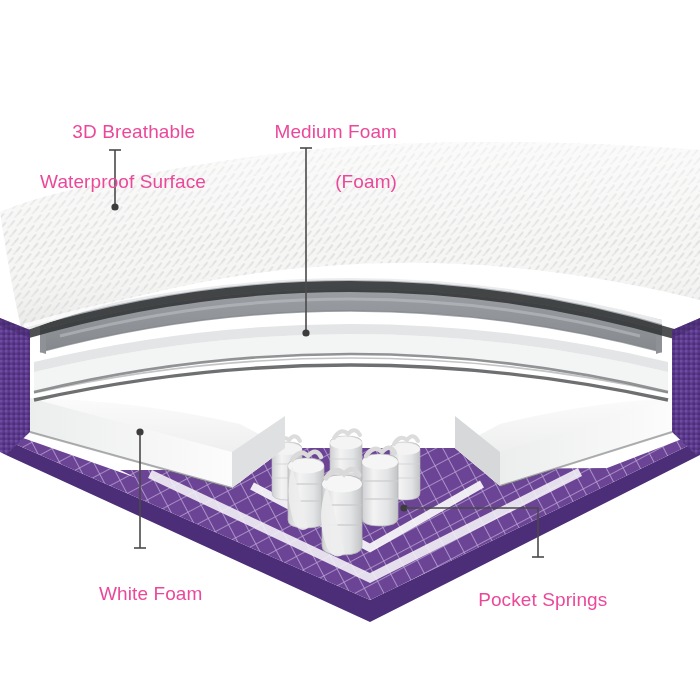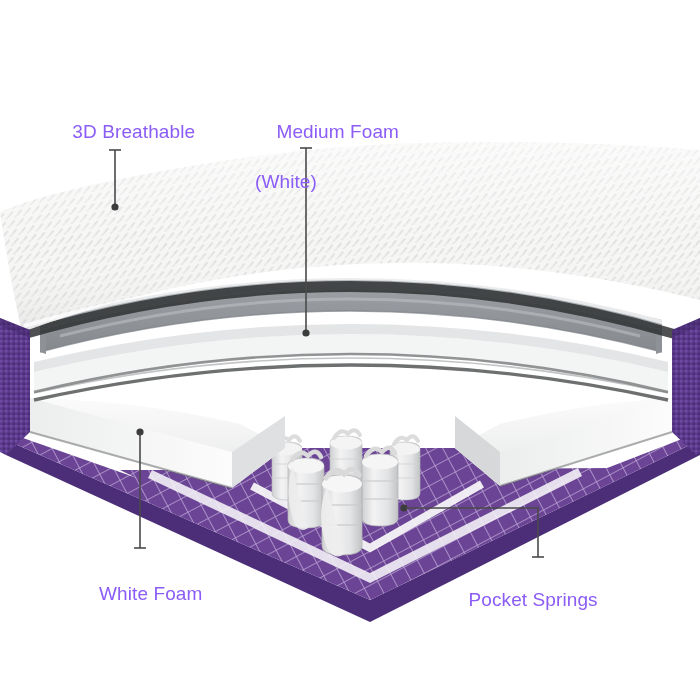--- a/index.html
+++ b/index.html
@@ -12,34 +12,34 @@
     position:relative;
     width:700px;height:700px;
     background:#ffffff;
     overflow:hidden;
   }
   #art{position:absolute;left:0;top:0;width:700px;height:700px;}
 
   
   .label{
     position:absolute;
-    color:#8b5cf6;
+    color:#ec4899;
     font-size:19px;
     line-height:25px;
     letter-spacing:.1px;
     white-space:pre;
     pointer-events:auto;
   }
   .label.center{text-align:center;}
   .label .l2{display:block;}
 
   #lbl-surface{left:33px;  top:94px;  width:180px; text-align:center;}
-  #lbl-medium { left:255px; top:94px;  width:155px; text-align:left;}
+  #lbl-medium { left:242px; top:94px;  width:155px; text-align:right;}
   #lbl-firm   { left:60px;  top:556px; width:160px; text-align:center;}
-  #lbl-pocket { left:447px; top:562px; width:170px; text-align:left;}
+  #lbl-pocket { left:447px; top:562px; width:170px; text-align:center;}
 </style>
 </head>
 <body>
 
 <div id="stage">
 
   <svg id="art" viewBox="0 0 700 700">
     <defs>
 
       <pattern id="knit" width="9" height="9" patternUnits="userSpaceOnUse" patternTransform="rotate(-12)">
@@ -224,25 +224,26 @@
       <g>
         <circle cx="404" cy="508" r="3.6" fill="#3c3c3c" stroke="none"></circle>
         <path d="M406 508 H538 V557"></path>
         <path d="M532 557 H544"></path>
       </g>
     </g>
   </svg>
 
   <div class="label center" id="lbl-surface">
     <span>3D Breathable</span>
+    <span class="l2">Waterproof Surface</span>
   </div>
 
   <div class="label center" id="lbl-medium">
     <span>Medium Foam</span>
-    <span class="l2">(White)</span>
+    <span class="l2">(Foam)</span>
   </div>
 
   <div class="label center" id="lbl-firm">
     <span>White Foam</span>
   </div>
 
   <div class="label" id="lbl-pocket">
     <span>Pocket Springs</span>
   </div>
 

